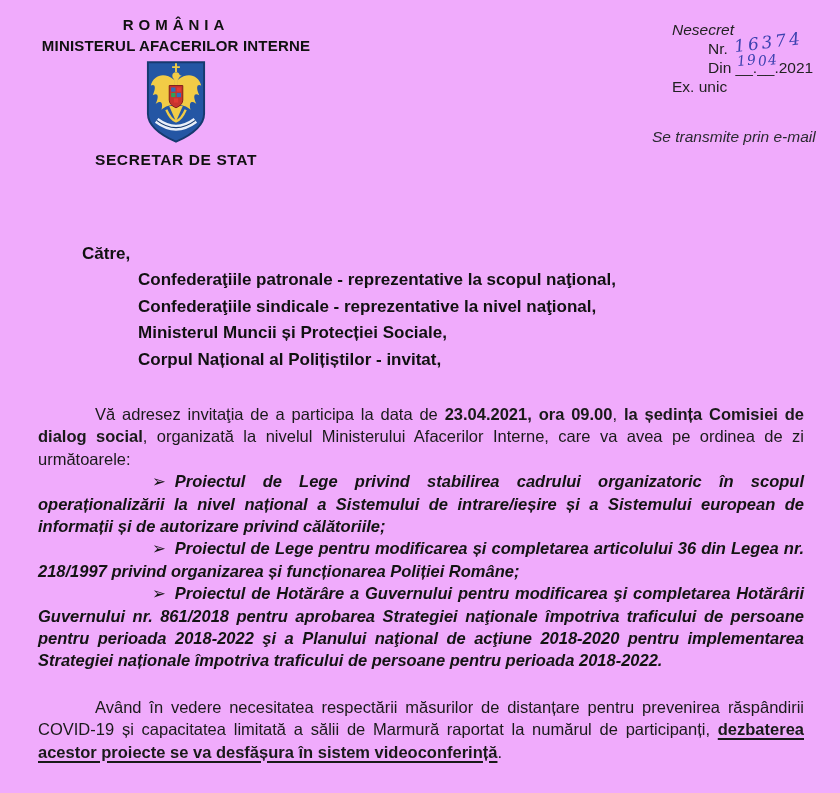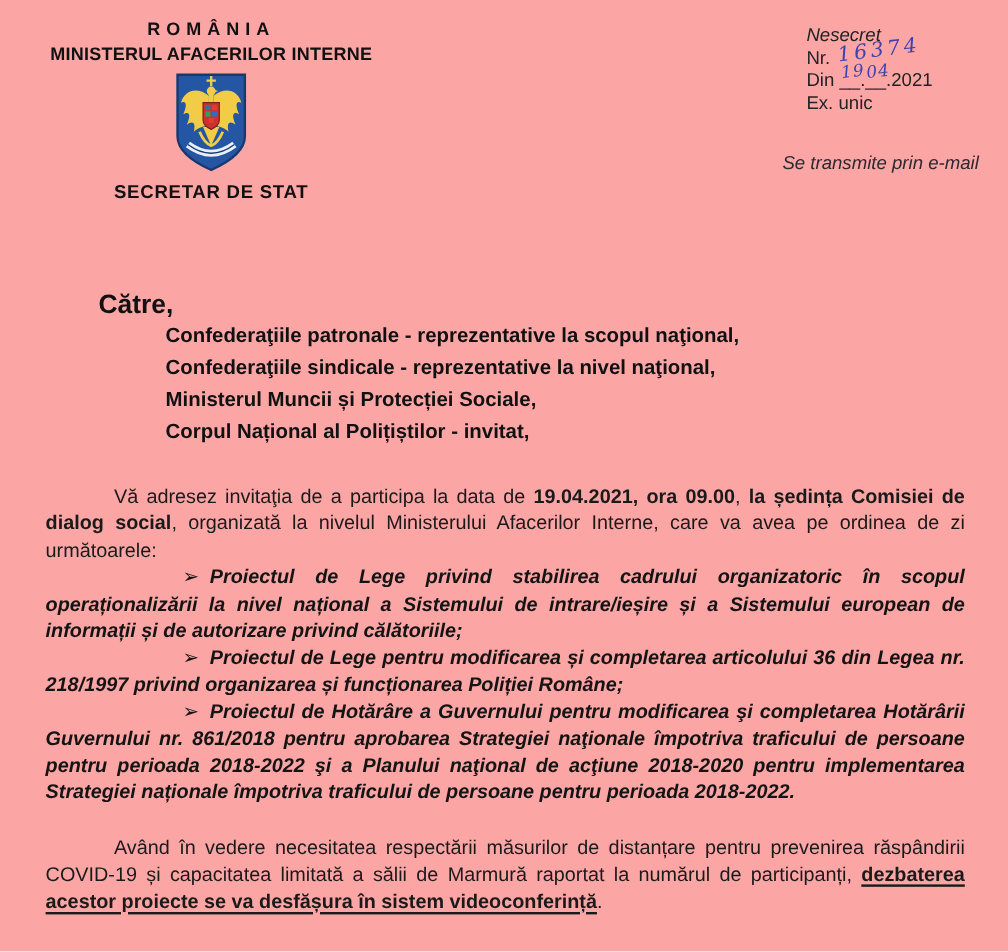--- a/index.html
+++ b/index.html
@@ -1,39 +1,39 @@
 <!DOCTYPE html>
 <html><head>
 <meta charset="utf-8">
 <style>
   html,body{margin:0;padding:0;background:#ffffff;}
   .page{
     position:relative;
     width:840px;height:793px;
-    background:#fca5a5;
+    background:#f0abfc;
     font-family:"Liberation Sans","DejaVu Sans",sans-serif;
     color:#161616;
     overflow:hidden;
   }
   
   .letterhead{
     position:absolute;left:30px;top:16px;width:292px;
     text-align:center;
   }
   .country{font-size:15px;font-weight:bold;letter-spacing:5px;color:#111;}
   .ministry{font-size:15px;font-weight:bold;letter-spacing:0.2px;margin-top:4px;color:#111;}
   .coat{margin-top:5px;}
   .office{font-size:15.5px;font-weight:bold;letter-spacing:0.6px;margin-top:2px;color:#111;}
   
   .regblock{
     position:absolute;left:672px;top:20px;
     font-size:15.5px;line-height:19px;color:#222;
   }
   .italic{font-style:italic;}
-  .nr-line,.din-line{position:relative;}
+  .nr-line,.din-line{position:relative;margin-left:36px;}
   .hand{
     font-family:"DejaVu Serif",serif;
     font-style:italic;
     color:#3d42b0;
   }
   .hand-nr{
     position:absolute;left:26px;top:-6px;
     font-size:17px;letter-spacing:3px;
     transform:rotate(-7deg);
     white-space:nowrap;
@@ -46,21 +46,21 @@
   }
   .transmit{
     position:absolute;left:652px;top:128px;
     font-size:15.5px;font-style:italic;color:#2a2a30;
   }
   
   .bodytext{
     position:absolute;left:38px;top:240px;width:766px;
   }
   .salutation{
-    font-size:22px;font-weight:bold;margin-left:44px;line-height:27px;color:#111;
+    font-size:17px;font-weight:bold;margin-left:44px;line-height:27px;color:#111;
   }
   .recipient{
     font-size:17px;font-weight:bold;margin-left:100px;line-height:26.5px;color:#111;
   }
   p.para{
     margin:0;font-size:16.5px;line-height:22.4px;
     text-align:justify;text-align-last:left;color:#1a1a1a;
   }
   p.intro{margin-top:30px;text-indent:57px;}
   p.agenda{
@@ -117,21 +117,21 @@
 
   <div class="transmit">Se transmite prin e-mail</div>
 
   <div class="bodytext">
     <div class="salutation">Către,</div>
     <div class="recipient">Confederaţiile patronale - reprezentative la scopul naţional,</div>
     <div class="recipient">Confederaţiile sindicale - reprezentative la nivel naţional,</div>
     <div class="recipient">Ministerul Muncii și Protecției Sociale,</div>
     <div class="recipient">Corpul Național al Polițiștilor - invitat,</div>
 
-    <p class="para intro"><span>Vă adresez invitaţia de a participa la data de </span><span class="b">19.04.2021, ora 09.00</span><span>, </span><span class="b">la ședința Comisiei de dialog social</span><span>, organizată la nivelul Ministerului Afacerilor Interne, care va avea pe ordinea de zi următoarele:</span></p>
+    <p class="para intro"><span>Vă adresez invitaţia de a participa la data de </span><span class="b">23.04.2021, ora 09.00</span><span>, </span><span class="b">la ședința Comisiei de dialog social</span><span>, organizată la nivelul Ministerului Afacerilor Interne, care va avea pe ordinea de zi următoarele:</span></p>
 
     <p class="para agenda"><span class="bullet">➢</span><span>Proiectul de Lege privind stabilirea cadrului organizatoric în scopul operaționalizării la nivel național a Sistemului de intrare/ieșire și a Sistemului european de informații și de autorizare privind călătoriile;</span></p>
     <p class="para agenda"><span class="bullet">➢</span><span>Proiectul de Lege pentru modificarea și completarea articolului 36 din Legea nr. 218/1997 privind organizarea și funcționarea Poliției Române;</span></p>
     <p class="para agenda"><span class="bullet">➢</span><span>Proiectul de Hotărâre a Guvernului pentru modificarea şi completarea Hotărârii Guvernului nr. 861/2018 pentru aprobarea Strategiei naţionale împotriva traficului de persoane pentru perioada 2018-2022 şi a Planului naţional de acţiune 2018-2020 pentru implementarea Strategiei naționale împotriva traficului de persoane pentru perioada 2018-2022.</span></p>
 
     <p class="para closing"><span>Având în vedere necesitatea respectării măsurilor de distanțare pentru prevenirea răspândirii COVID-19 și capacitatea limitată a sălii de Marmură raportat la numărul de participanți, </span><span class="bold-underline">dezbaterea acestor proiecte se va desfășura în sistem videoconferință</span><span>.</span></p>
   </div>
 
 </div>
 

